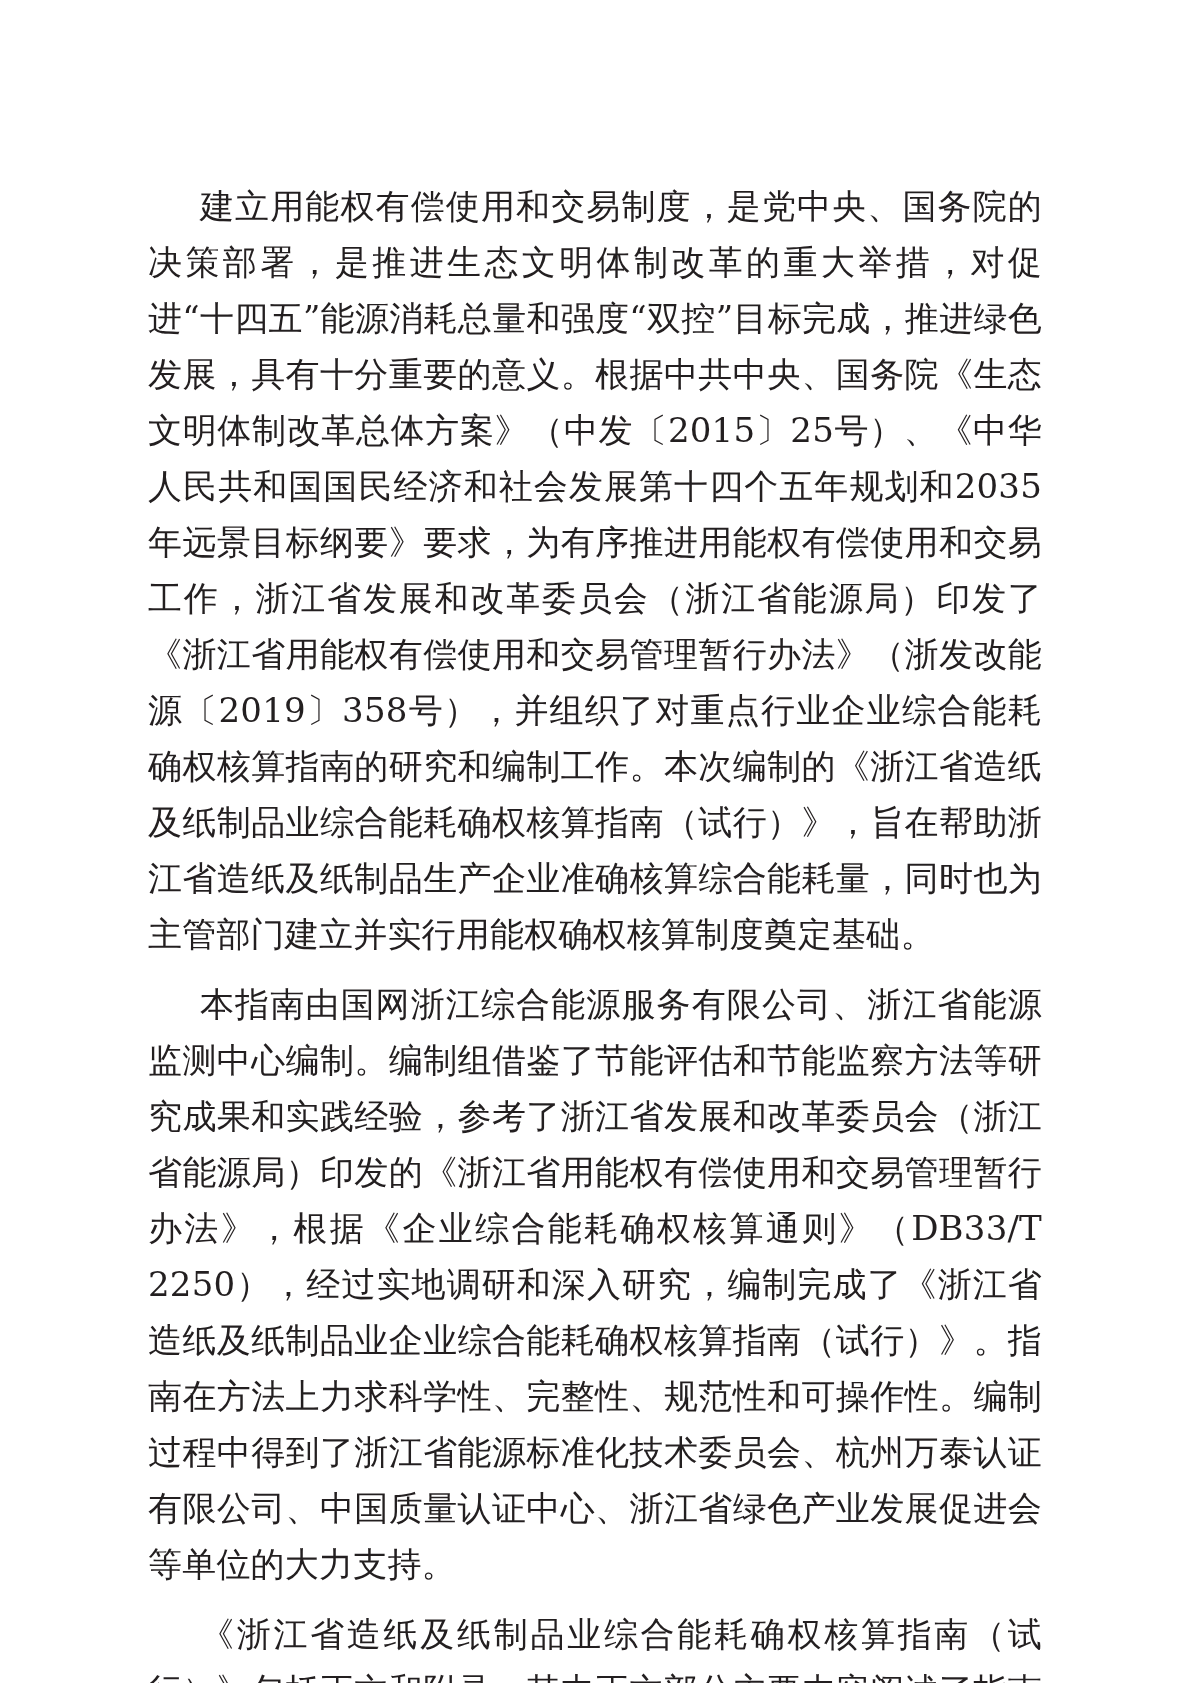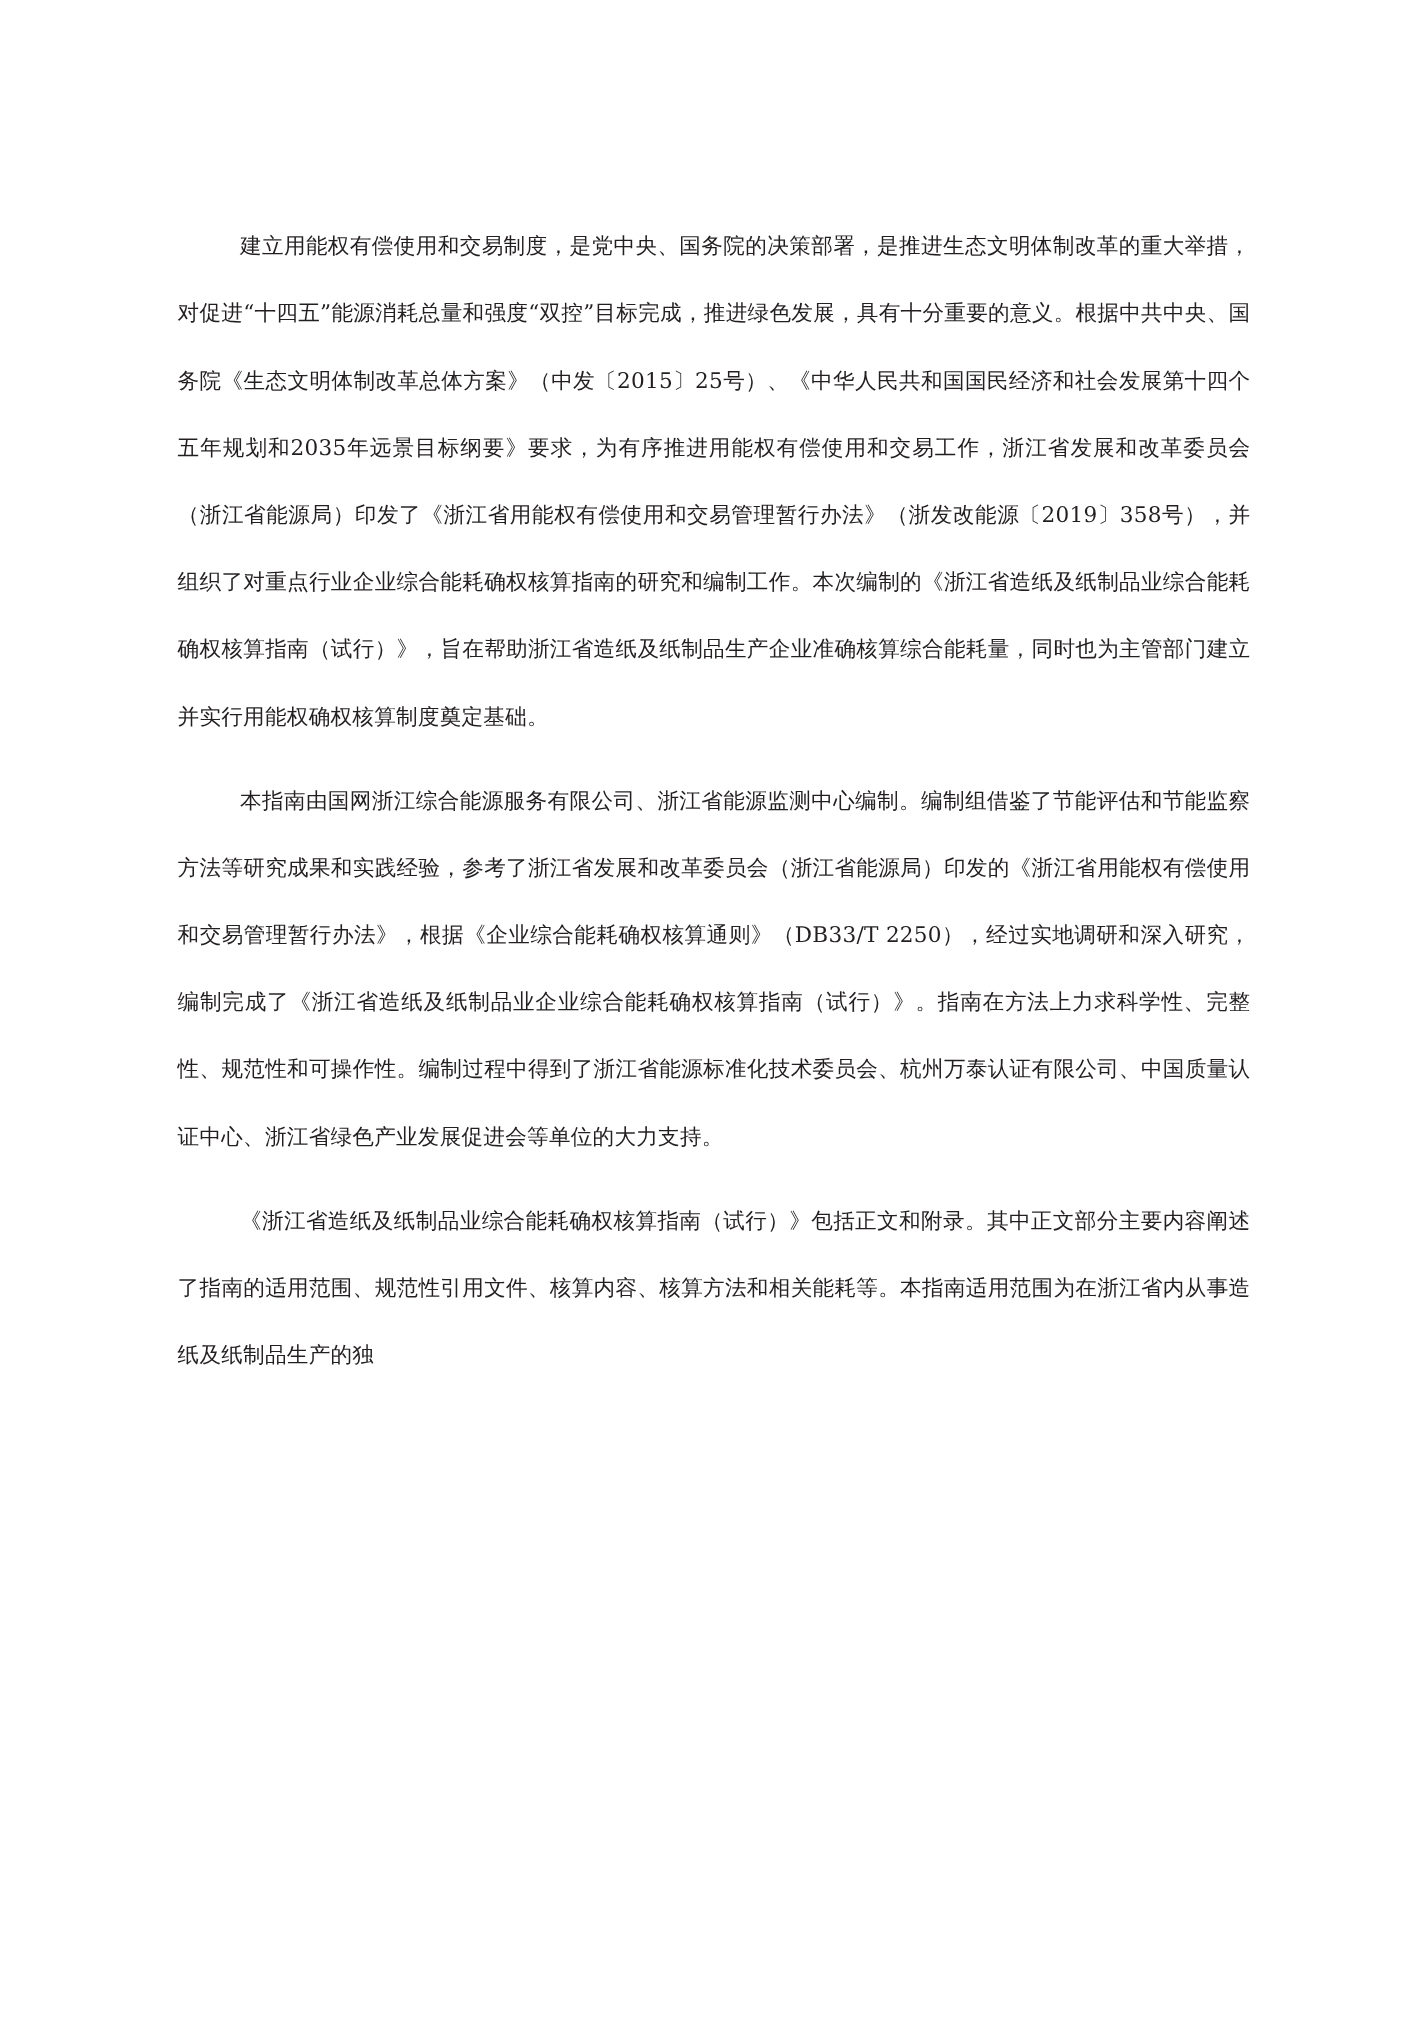--- a/index.html
+++ b/index.html
@@ -33,21 +33,21 @@
   .section-heading {
     font-size: 25px;
     font-weight: 700;
     font-family: "DejaVu Sans", "Liberation Sans", sans-serif;
     color: #1d1b1c;
     margin: 0 0 6px 0;
     padding-left: 62px;
     letter-spacing: 1px;
   }
   .para {
-    font-size: 18px;
+    font-size: 34px;
     line-height: 56px;
     text-align: justify;
     text-justify: inter-ideograph;
     margin: 0;
     text-indent: 52px;
     color: #231f20;
     letter-spacing: 0.2px;
   }
   .block {
     margin-bottom: 14px;

